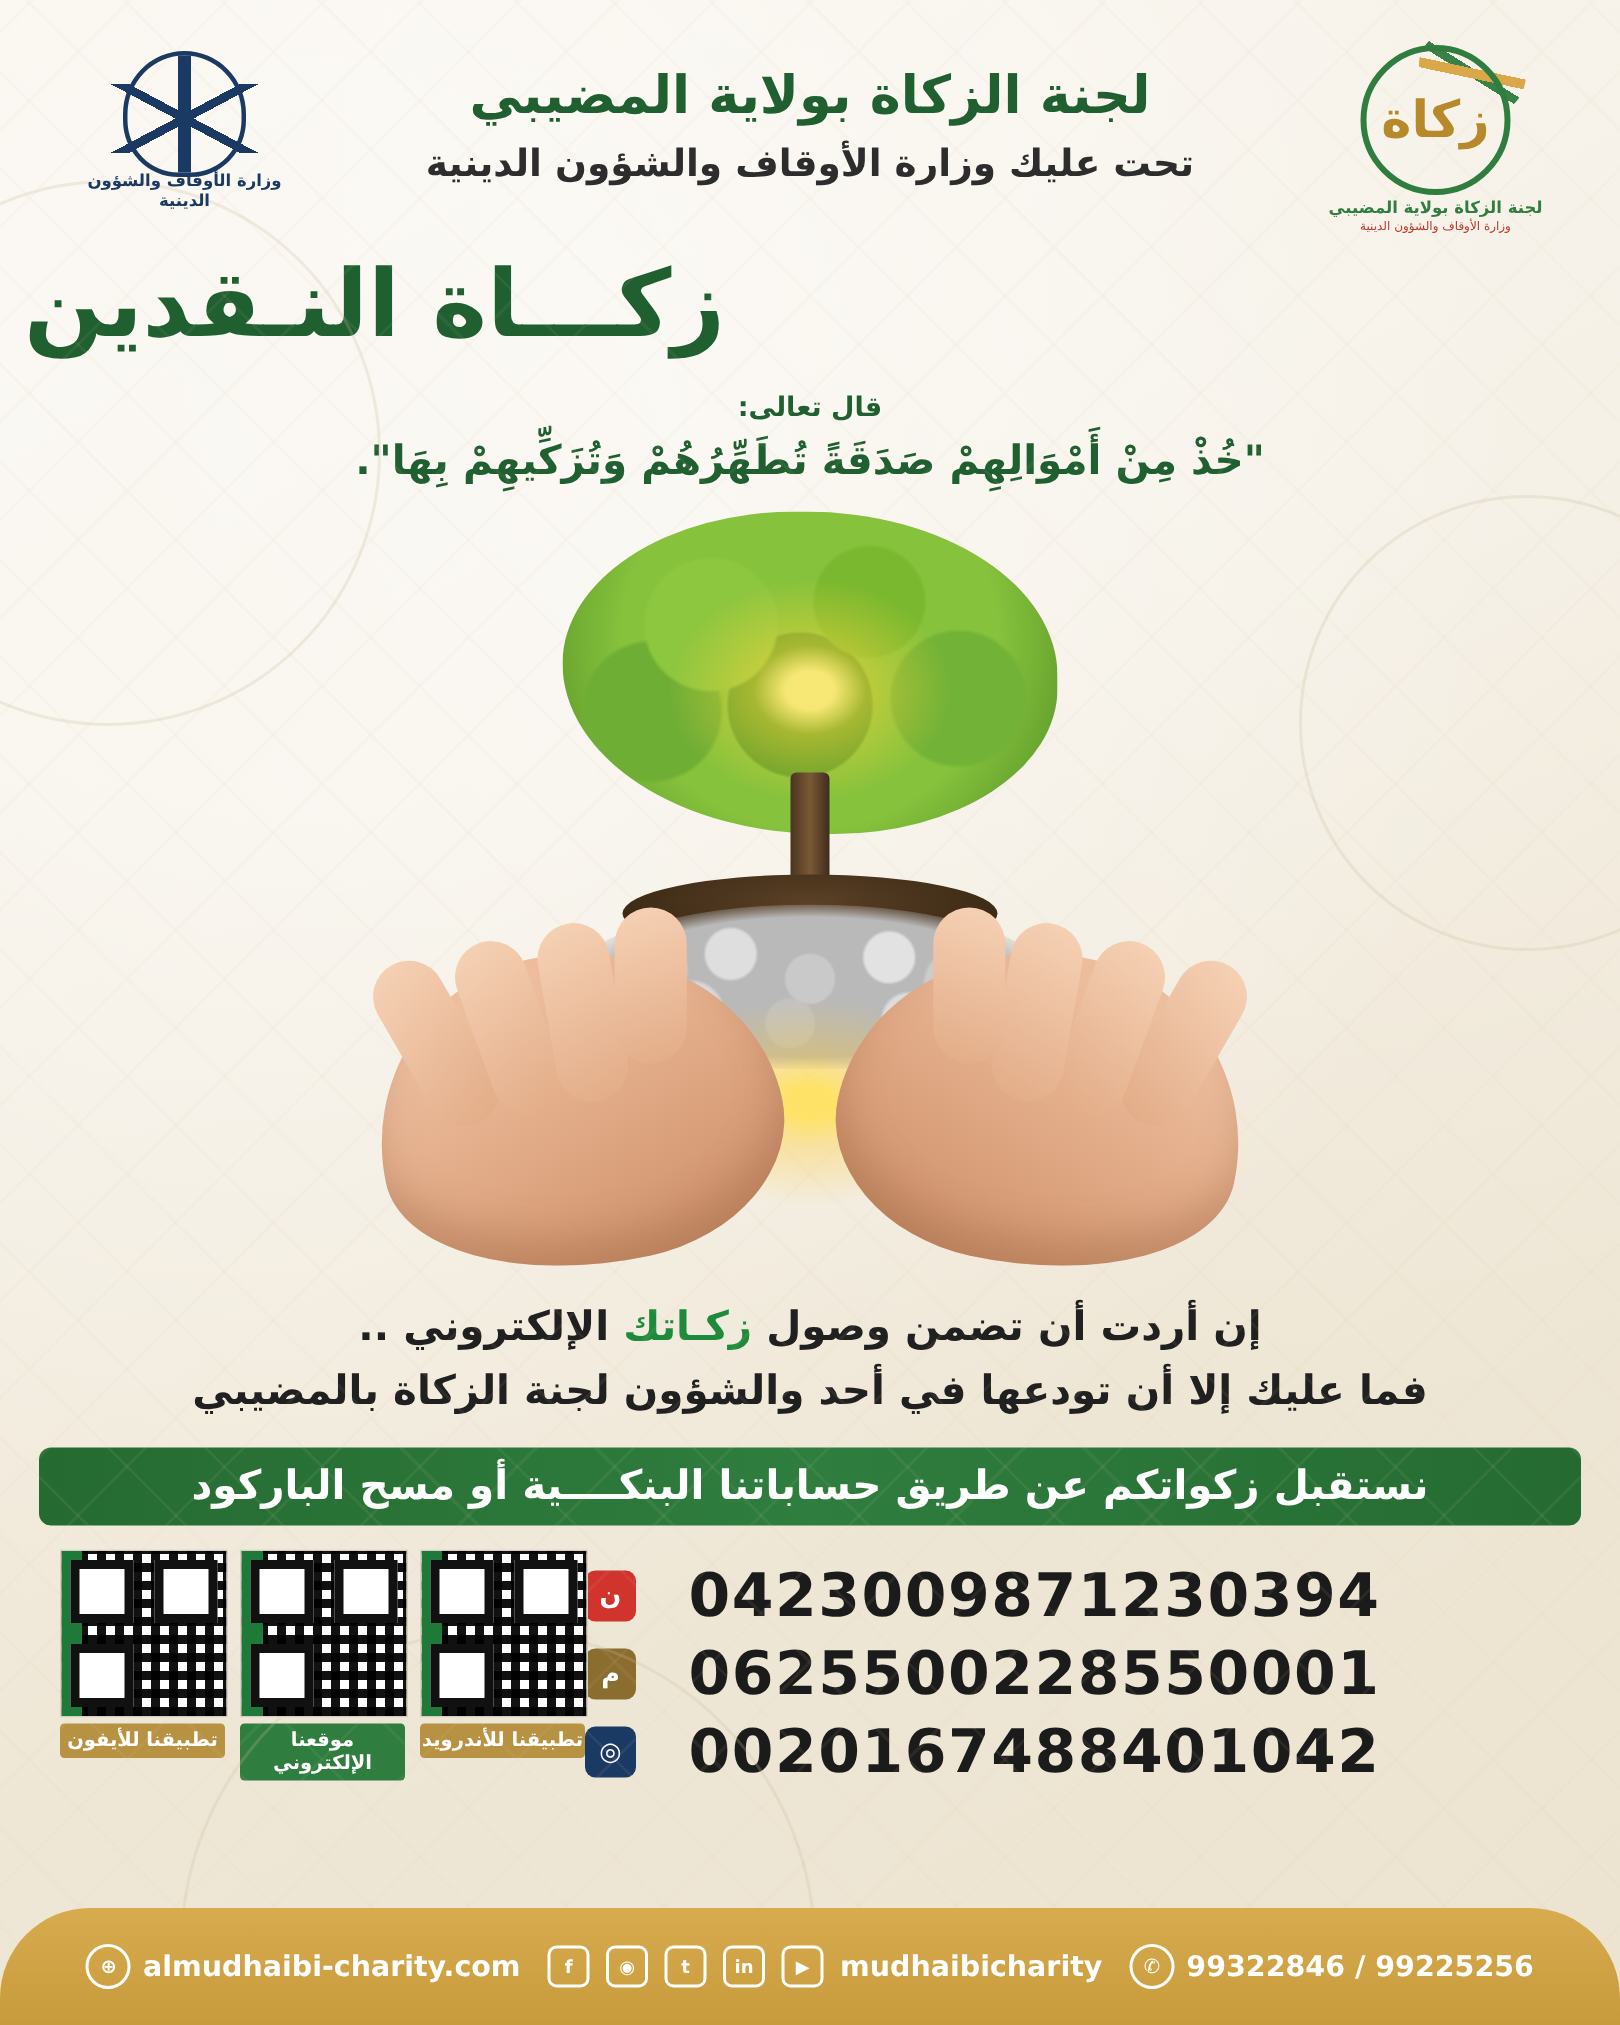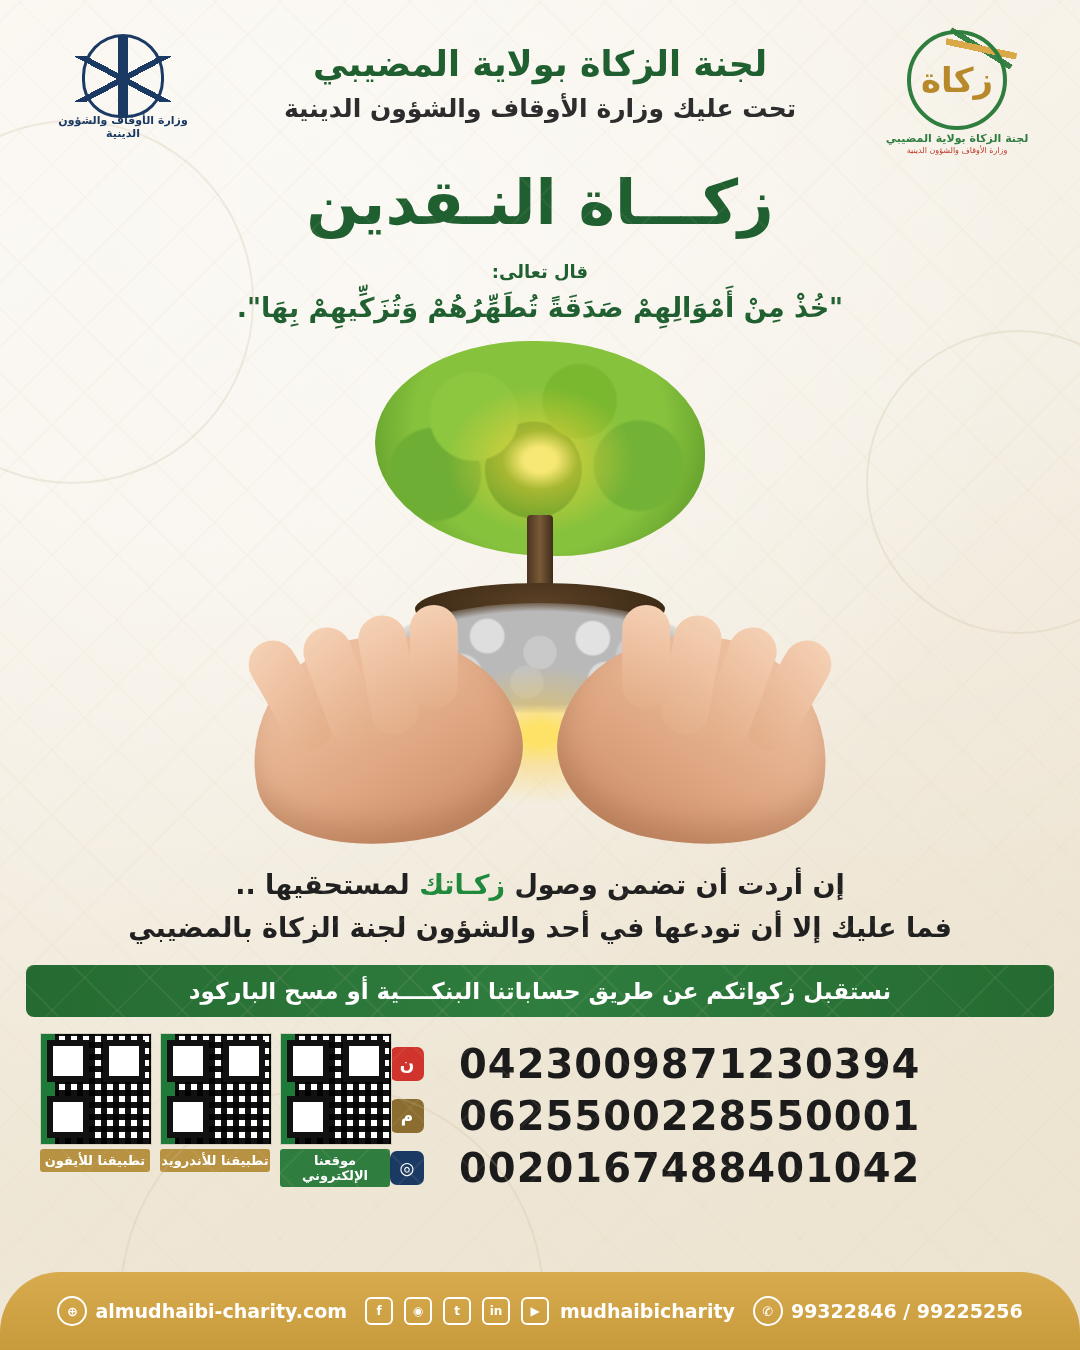--- a/index.html
+++ b/index.html
@@ -88,22 +88,22 @@
       linear-gradient(28deg, rgba(0,0,0,0) 47%, #1b3a63 47% 53%, rgba(0,0,0,0) 53%),
       linear-gradient(-28deg, rgba(0,0,0,0) 47%, #1b3a63 47% 53%, rgba(0,0,0,0) 53%);
   }
   .emblem-text{
     position:absolute;bottom:4px;left:0;right:0;text-align:center;
     font-size:11px;font-weight:bold;color:#1b3a63;letter-spacing:-.5px;
   }
 
   
   .main-title{
-    text-align:center;color:#1f5f30;font-size:62px;font-weight:bold;
-    margin:6px 0 0 0;letter-spacing:1px;
+    text-align:left;color:#1f5f30;font-size:62px;font-weight:bold;
+    margin:6px 0 0 0;letter-spacing:1px;padding-left:16px;
   }
   .ayah-label{
     text-align:center;color:#1f5f30;font-size:18px;font-weight:bold;margin:22px 0 6px 0;
   }
   .ayah{
     text-align:center;color:#1f5f30;font-size:27px;font-weight:bold;margin:0 40px;
     line-height:1.5;
   }
 
   
@@ -179,21 +179,21 @@
   }
   .msg .l1{font-size:27px;font-weight:bold;color:#202020;}
   .msg .l1 .hl{color:#1f8a3b;}
   .msg .l2{font-size:27px;font-weight:bold;color:#202020;margin-top:12px;}
 
   
   .banner{
     margin:22px 26px 0 26px;height:52px;border-radius:8px;
     background:linear-gradient(90deg,#256b31,#2f7d3f 50%,#256b31);
     color:#fff;display:flex;align-items:center;justify-content:center;
-    font-size:23px;font-weight:bold;letter-spacing:.3px;
+    font-size:27px;font-weight:bold;letter-spacing:.3px;
   }
 
   
   .bottom{
     display:flex;align-items:flex-start;justify-content:space-between;
     padding:16px 40px 0 40px;
   }
   .accounts{flex:1;padding-top:8px;direction:ltr;}
   .acct-row{display:flex;align-items:center;gap:14px;margin-bottom:6px;justify-content:flex-start;}
   .acct-icon{
@@ -302,21 +302,21 @@
     <div class="hand right">
       <div class="finger f1"></div>
       <div class="finger f2"></div>
       <div class="finger f3"></div>
       <div class="finger f4"></div>
     </div>
   </div>
 
   <div class="msg">
     <div class="l1">
-      <span>إن أردت أن تضمن وصول </span><span class="hl">زكـاتك</span><span> لمستحقيها ..</span>
+      <span>إن أردت أن تضمن وصول </span><span class="hl">زكـاتك</span><span> الإلكتروني ..</span>
     </div>
     <div class="l2">فما عليك إلا أن تودعها في أحد والشؤون لجنة الزكاة بالمضيبي</div>
   </div>
 
   <div class="banner">نستقبل زكواتكم عن طريق حساباتنا البنكــــية أو مسح الباركود</div>
 
   <div class="bottom">
     <div class="accounts">
       <div class="acct-row">
         <div class="acct-icon" style="background:#d0342c">ن</div>
@@ -336,27 +336,27 @@
       <div class="qr-item">
         <div class="qr">
             <div class="qr-corner3"></div>
           </div>
         <div class="qr-label">تطبيقنا للأيفون</div>
       </div>
       <div class="qr-item">
         <div class="qr">
             <div class="qr-corner3"></div>
           </div>
-        <div class="qr-label">تطبيقنا للأندرويد</div>
+        <div class="qr-label green">موقعنا الإلكتروني</div>
       </div>
       <div class="qr-item">
         <div class="qr">
             <div class="qr-corner3"></div>
           </div>
-        <div class="qr-label green">موقعنا الإلكتروني</div>
+        <div class="qr-label">تطبيقنا للأندرويد</div>
       </div>
     </div>
   </div>
 
   <div class="footer">
     <div class="fgrp">
       <span class="fico">⊕</span>
       <span>almudhaibi-charity.com</span>
     </div>
     <div class="fgrp">

